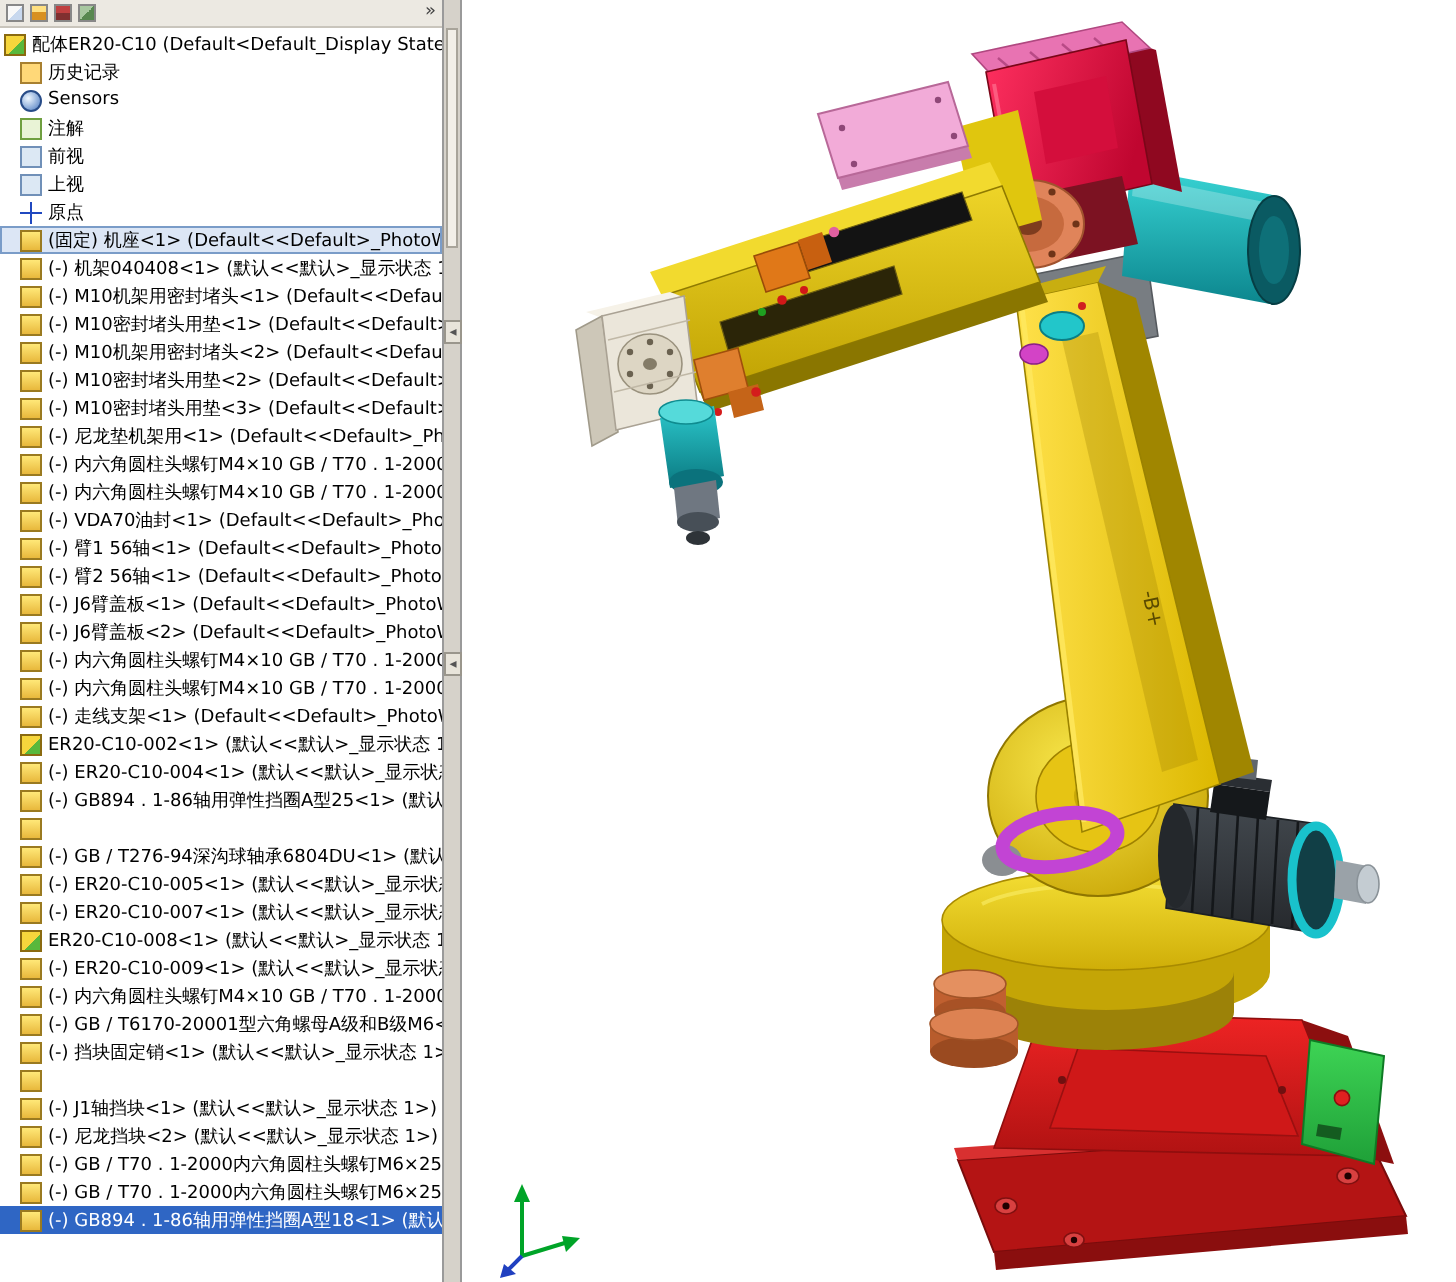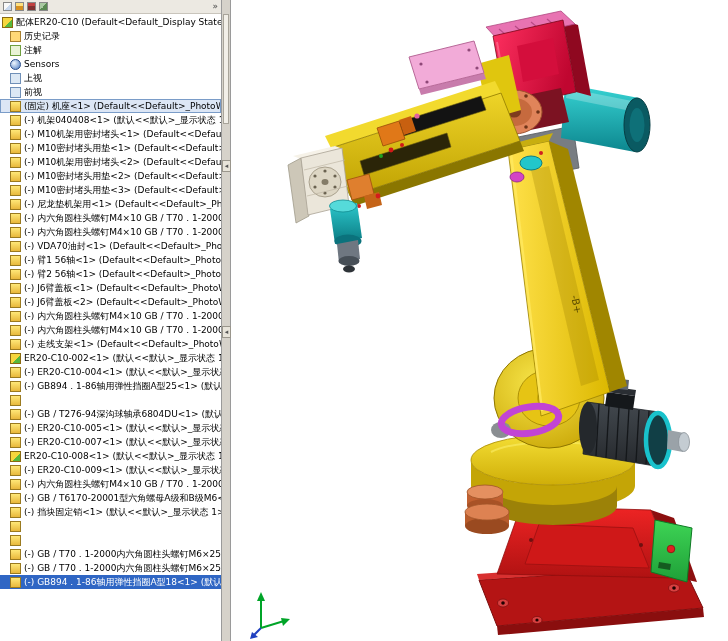--- a/index.html
+++ b/index.html
@@ -69,34 +69,38 @@
     <div id="tree">
         <div class="row root">
           <span class="ic ic-asm-root"></span>
           <span class="lbl">配体ER20-C10  (Default&lt;Default_Display State-1&gt;</span>
         </div>
         <div class="row">
           <span class="ic ic-folder"></span>
           <span class="lbl">历史记录</span>
         </div>
         <div class="row">
+          <span class="ic ic-sensors"></span>
+          <span class="lbl">Sensors</span>
+        </div>
+        <div class="row">
           <span class="ic ic-notes"></span>
           <span class="lbl">注解</span>
         </div>
         <div class="row">
-          <span class="ic ic-sensors"></span>
-          <span class="lbl">Sensors</span>
+          <span class="ic ic-plane"></span>
+          <span class="lbl">前视</span>
         </div>
         <div class="row">
           <span class="ic ic-plane"></span>
           <span class="lbl">上视</span>
         </div>
         <div class="row">
-          <span class="ic ic-plane"></span>
-          <span class="lbl">前视</span>
+          <span class="ic ic-origin"></span>
+          <span class="lbl">原点</span>
         </div>
         <div class="row framed">
           <span class="ic ic-part"></span>
           <span class="lbl">(固定) 机座&lt;1&gt; (Default&lt;&lt;Default&gt;_PhotoWorks</span>
         </div>
         <div class="row">
           <span class="ic ic-part"></span>
           <span class="lbl">(-) 机架040408&lt;1&gt; (默认&lt;&lt;默认&gt;_显示状态 1&gt;)</span>
         </div>
         <div class="row">
@@ -208,20 +212,25 @@
         </div>
         <div class="row">
           <span class="ic ic-part"></span>
           <span class="lbl">(-) 挡块固定销&lt;1&gt; (默认&lt;&lt;默认&gt;_显示状态 1&gt;)</span>
         </div>
         <div class="row">
           <span class="ic ic-part"></span>
         </div>
         <div class="row">
           <span class="ic ic-part"></span>
+          <span class="lbl">(-) J1轴挡块&lt;1&gt; (默认&lt;&lt;默认&gt;_显示状态 1&gt;)</span>
+        </div>
+        <div class="row">
+          <span class="ic ic-part"></span>
+          <span class="lbl">(-) 尼龙挡块&lt;2&gt; (默认&lt;&lt;默认&gt;_显示状态 1&gt;)</span>
         </div>
         <div class="row">
           <span class="ic ic-part"></span>
           <span class="lbl">(-) GB / T70 . 1-2000内六角圆柱头螺钉M6×25&lt;1</span>
         </div>
         <div class="row">
           <span class="ic ic-part"></span>
           <span class="lbl">(-) GB / T70 . 1-2000内六角圆柱头螺钉M6×25&lt;2</span>
         </div>
         <div class="row selected">

